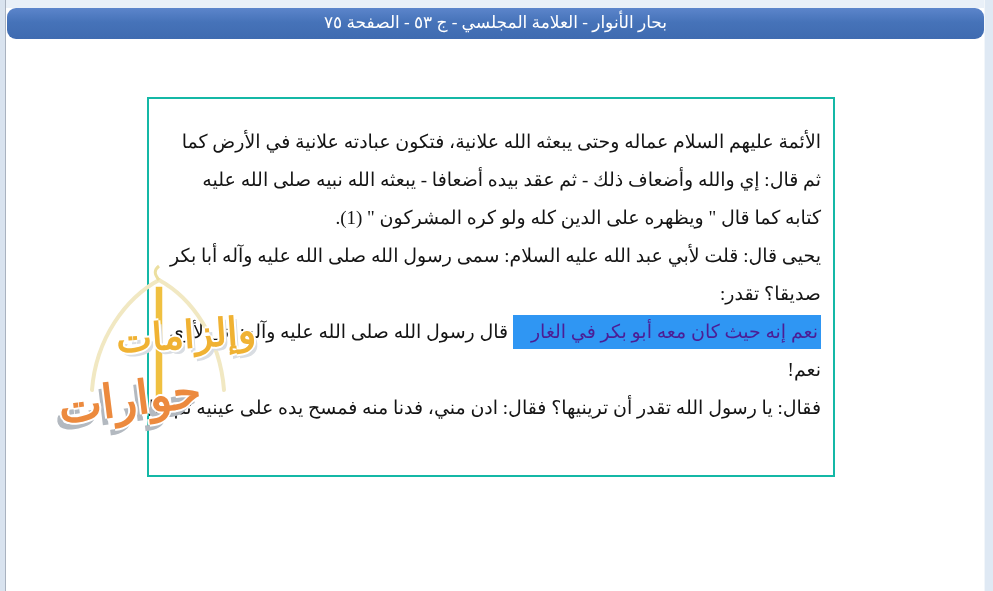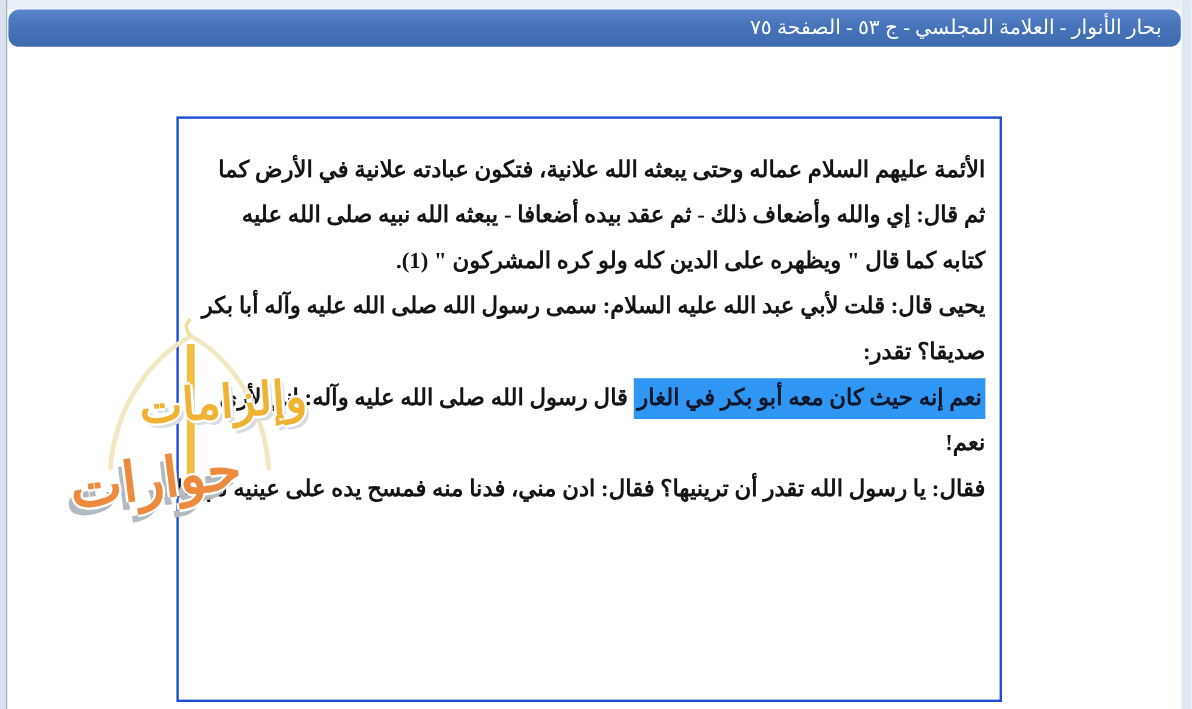--- a/index.html
+++ b/index.html
@@ -27,54 +27,54 @@
   }
 
   
   .header-bar {
     position: absolute; left: 7px; top: 8px; width: 977px; height: 31px;
     background: linear-gradient(180deg, #5c85cb 0%, #4673b9 45%, #3f6bb0 100%);
     border-radius: 9px;
     direction: rtl;
     display: flex; align-items: center;
     padding: 0 16px 2px 16px;
+    justify-content: center;
   }
   .header-title {
     color: #ffffff;
     font-size: 17px;
     font-family: "Liberation Serif", "DejaVu Serif", serif;
     white-space: nowrap;
     letter-spacing: 0.2px;
   }
 
   
   .page-box {
-    position: absolute; left: 147px; top: 97px; width: 688px; height: 488px;
+    position: absolute; left: 147px; top: 97px; width: 688px; height: 380px;
     background: #ffffff;
-    border: 2px solid #1d4ed8;
+    border: 2px solid #14b8a6;
     z-index: 1;
-    font-weight: bold;
   }
   .page-text {
     direction: rtl;
     padding: 24px 12px 0 12px;
     font-size: 19px;
     line-height: 38px;
     color: #141414;
     overflow: hidden;
   }
   .line {
     white-space: nowrap;
     text-align: right;
     height: 38px;
   }
   .sel {
     background: #2f96f3;
-    color: #0f172a;
-    padding: 6px 3px 7px 3px;
+    color: #4c1d95;
+    padding: 6px 3px 7px 18px;
   }
 
   
   .watermark {
     position: absolute; left: 56px; top: 264px; width: 200px; height: 210px;
     z-index: 3;
     pointer-events: none;
   }
   .watermark svg { position: absolute; left: 0; top: 0; }
   .wm-word {

